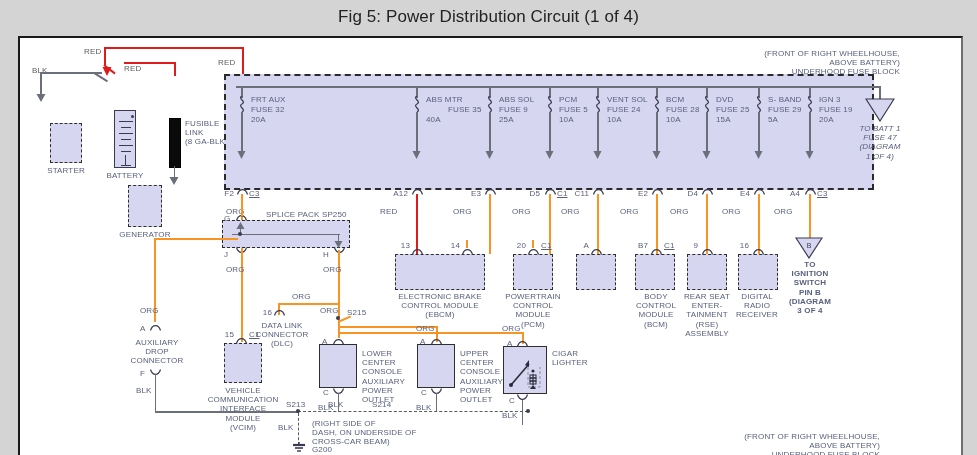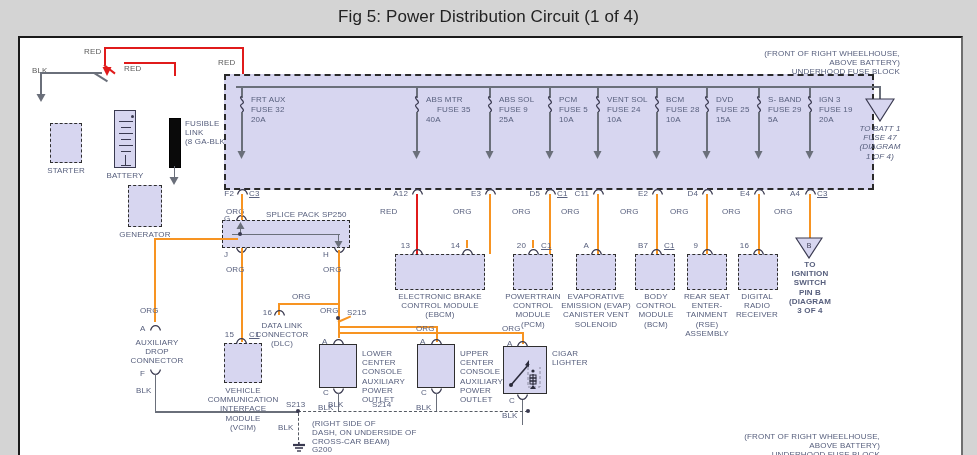--- a/index.html
+++ b/index.html
@@ -214,21 +214,21 @@
             <path d="M5 0 C0 2.5 10 5.5 5 8 C0 10.5 10 13.5 5 16" stroke="#3a3a50" stroke-width="1.2" fill="none"></path>
           </svg>
         </div>
     <div class="w thin v" style="left:396.2px;top:74px;width:1.6px;height:42px;"></div>
     <div class="ar" style="left:392px;top:112px;">
           <svg width="9" height="9" viewBox="0 0 9 9">
             <path d="M4.5 9 L0.5 1 L8.5 1 Z" fill="#6a6f7a"></path>
           </svg>
         </div>
     <div class="lbl" style="left:406px;top:57px;">ABS MTR</div>
-    <div class="lbl" style="left:417px;top:67px;">FUSE 35</div>
+    <div class="lbl" style="left:400px;top:67px;padding-left:28px;">FUSE 35</div>
     <div class="lbl" style="left:406px;top:77px;">40A</div>
     <div class="pin" style="left:392px;top:149px;">
           <svg width="11" height="8" viewBox="0 0 11 8">
             <path d="M0.5 7.5 C2.5 1 8.5 1 10.5 7.5" stroke="#3a3a50" stroke-width="1.2" fill="none"></path>
           </svg>
         </div>
     <div class="lbl r" style="left:358px;top:151px;width:30px;">A12</div>
     <div class="lbl" style="left:360px;top:169px;">RED</div>
     <div class="w red v" style="left:396px;top:156px;height:60px;"></div>
 
@@ -524,24 +524,20 @@
 MODULE
 (PCM)</div>
 
     <div class="box" style="left:556px;top:216px;width:40px;height:36px;"></div>
     <div class="pin" style="left:571px;top:209px;">
           <svg width="11" height="8" viewBox="0 0 11 8">
             <path d="M0.5 7.5 C2.5 1 8.5 1 10.5 7.5" stroke="#3a3a50" stroke-width="1.2" fill="none"></path>
           </svg>
         </div>
     <div class="lbl r" style="left:553px;top:203px;width:16px;">A</div>
-    <div class="lbl c" style="left:538px;top:254px;width:76px;">EVAPORATIVE
-EMISSION (EVAP)
-CANISTER VENT
-SOLENOID</div>
 
     <div class="box" style="left:615px;top:216px;width:40px;height:36px;"></div>
     <div class="pin" style="left:631px;top:209px;">
           <svg width="11" height="8" viewBox="0 0 11 8">
             <path d="M0.5 7.5 C2.5 1 8.5 1 10.5 7.5" stroke="#3a3a50" stroke-width="1.2" fill="none"></path>
           </svg>
         </div>
     <div class="lbl r" style="left:608px;top:203px;width:20px;">B7</div>
     <div class="lbl u" style="left:644px;top:203px;">C1</div>
     <div class="lbl c" style="left:608px;top:254px;width:56px;">BODY

